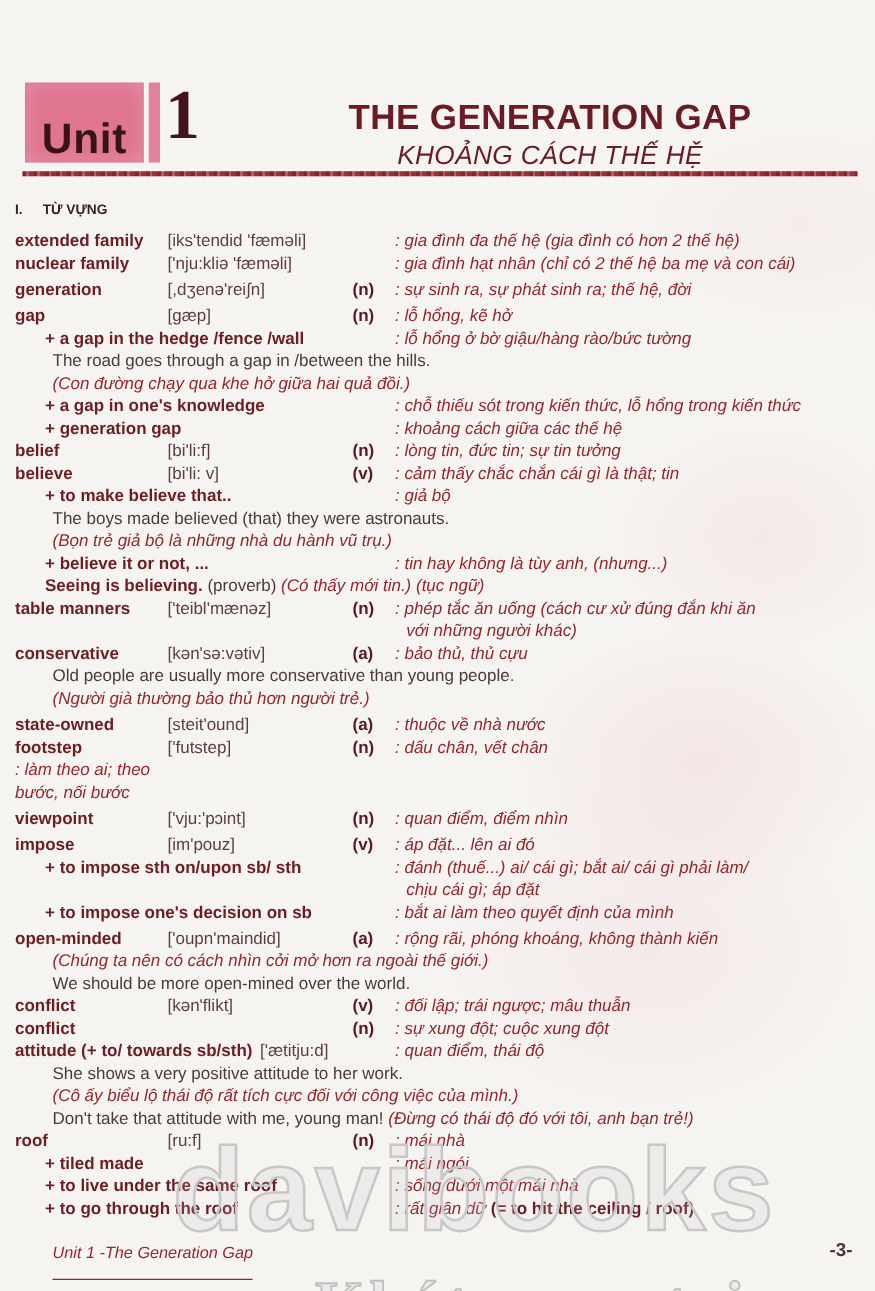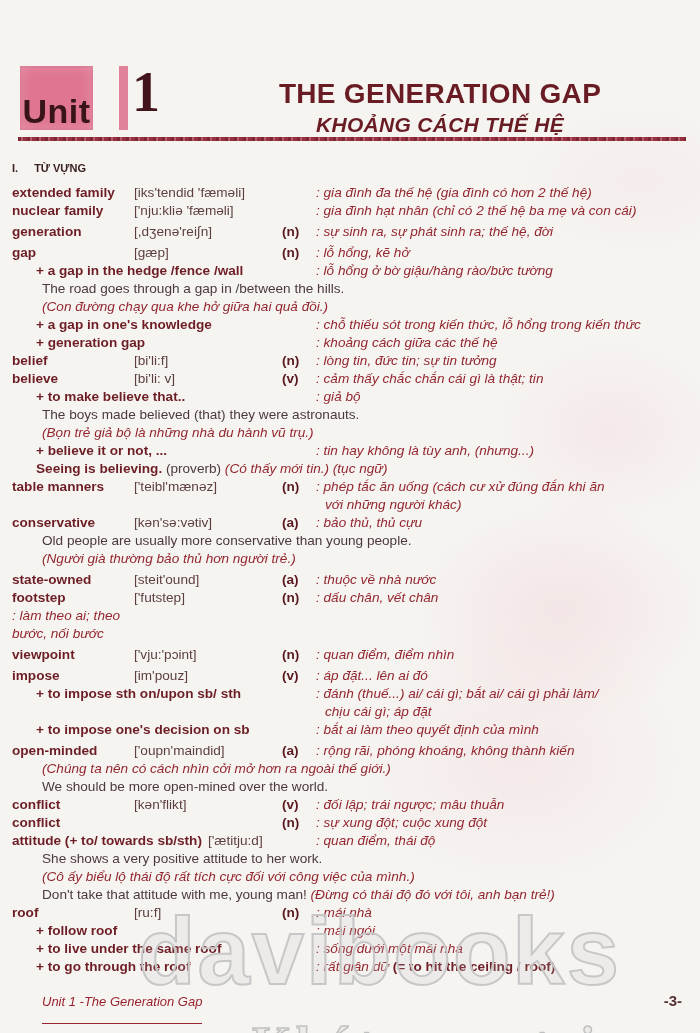--- a/index.html
+++ b/index.html
@@ -9,28 +9,28 @@
   #page::before{content:"";position:absolute;inset:0;z-index:0;pointer-events:none;
     background:
       radial-gradient(220px 160px at 560px 610px, rgba(225,140,160,.14), transparent 70%),
       radial-gradient(180px 140px at 610px 430px, rgba(225,140,160,.10), transparent 70%),
       radial-gradient(260px 200px at 520px 760px, rgba(225,140,160,.10), transparent 70%),
       radial-gradient(200px 120px at 640px 180px, rgba(220,150,165,.08), transparent 70%);}
   .z{position:relative;z-index:1;}
 
   
   #hdr{position:absolute;left:0;top:0;width:700px;height:150px;}
-  #unit-box{position:absolute;left:20px;top:66px;width:73px;height:64px;background:var(--pink);
+  #unit-box{position:absolute;left:20px;top:66px;width:95px;height:64px;background:var(--pink);
     box-shadow:inset 0 0 14px rgba(255,255,255,.25), inset 0 0 3px rgba(160,40,70,.35);display:flex;align-items:flex-end;justify-content:center;}
   #unit-box .t{font-size:34px;font-weight:bold;color:var(--ink-darkest);letter-spacing:.5px;line-height:1;padding-bottom:2px;}
   #unit-bar{position:absolute;left:119px;top:66px;width:9px;height:64px;background:var(--pink);opacity:.9;}
   #unit-num{position:absolute;left:132px;top:62px;font-family:"Liberation Serif",serif;font-size:56px;font-weight:bold;color:#43141c;line-height:1.1;}
   #title{position:absolute;left:230px;top:78px;width:420px;text-align:center;color:var(--maroon-title);}
   #title .en{font-size:28px;font-weight:800;letter-spacing:.3px;}
-  #title .vi{font-size:21px;font-weight:700;font-style:italic;margin-top:3px;letter-spacing:.3px;}
+  #title .vi{font-size:21px;font-weight:400;font-style:italic;margin-top:3px;letter-spacing:.3px;}
   #rule{position:absolute;left:18px;top:137px;width:668px;height:4px;background:var(--rule);
     background-image:repeating-linear-gradient(90deg, rgba(60,10,20,.35) 0 3px, rgba(255,255,255,.18) 3px 5px, rgba(120,30,45,.25) 5px 9px);}
 
   
   #sec{position:absolute;left:12px;top:162px;font-size:11px;font-weight:bold;color:#3a2023;}
   #sec .num{margin-right:16px;}
 
   
   #vocab{position:absolute;left:12px;top:184px;width:682px;font-size:13.6px;line-height:18px;color:var(--vi);}
   .vrow{display:grid;grid-template-columns:122px 148px 34px 1fr;align-items:start;}
@@ -295,21 +295,21 @@
       </div>
       <div class="vrow t-entry">
         <span class="cw">roof</span>
         <span class="cp">[ru:f]</span>
         <span class="cpos">(n)</span>
         <div class="cm">
           <div>: mái nhà</div>
         </div>
       </div>
       <div class="vrow t-sub">
-        <div class="lbl">+ follow roof</div>
+        <div class="lbl">+ tiled made</div>
         <div class="cm">
           <div>: mái ngói</div>
         </div>
       </div>
       <div class="vrow t-sub">
         <div class="lbl">+ to live under the same roof</div>
         <div class="cm">
           <div>: sống dưới một mái nhà</div>
         </div>
       </div>

